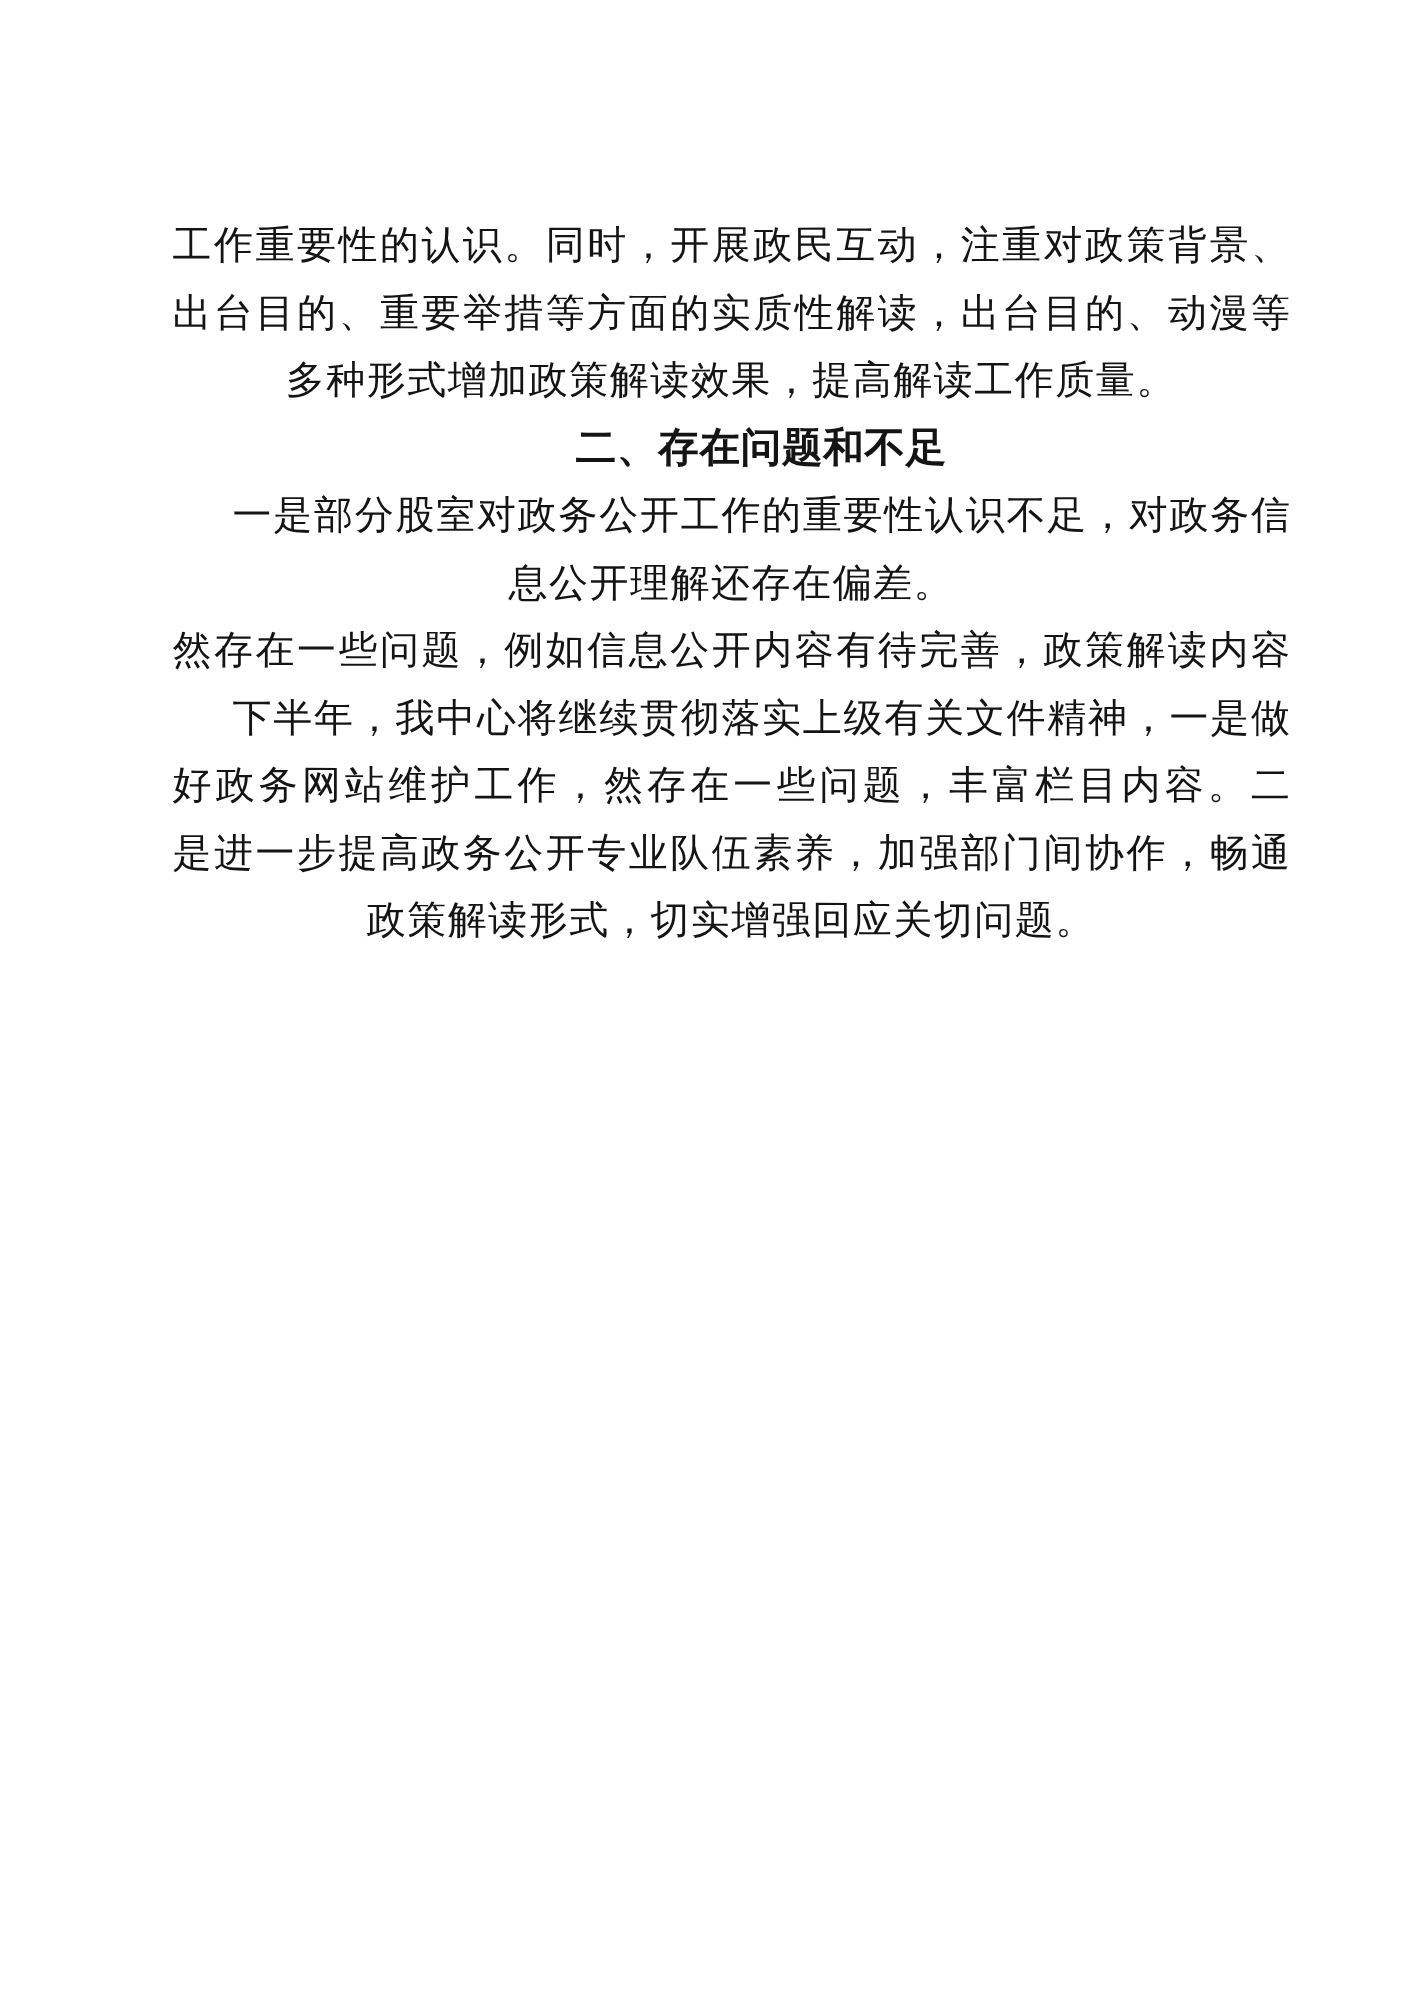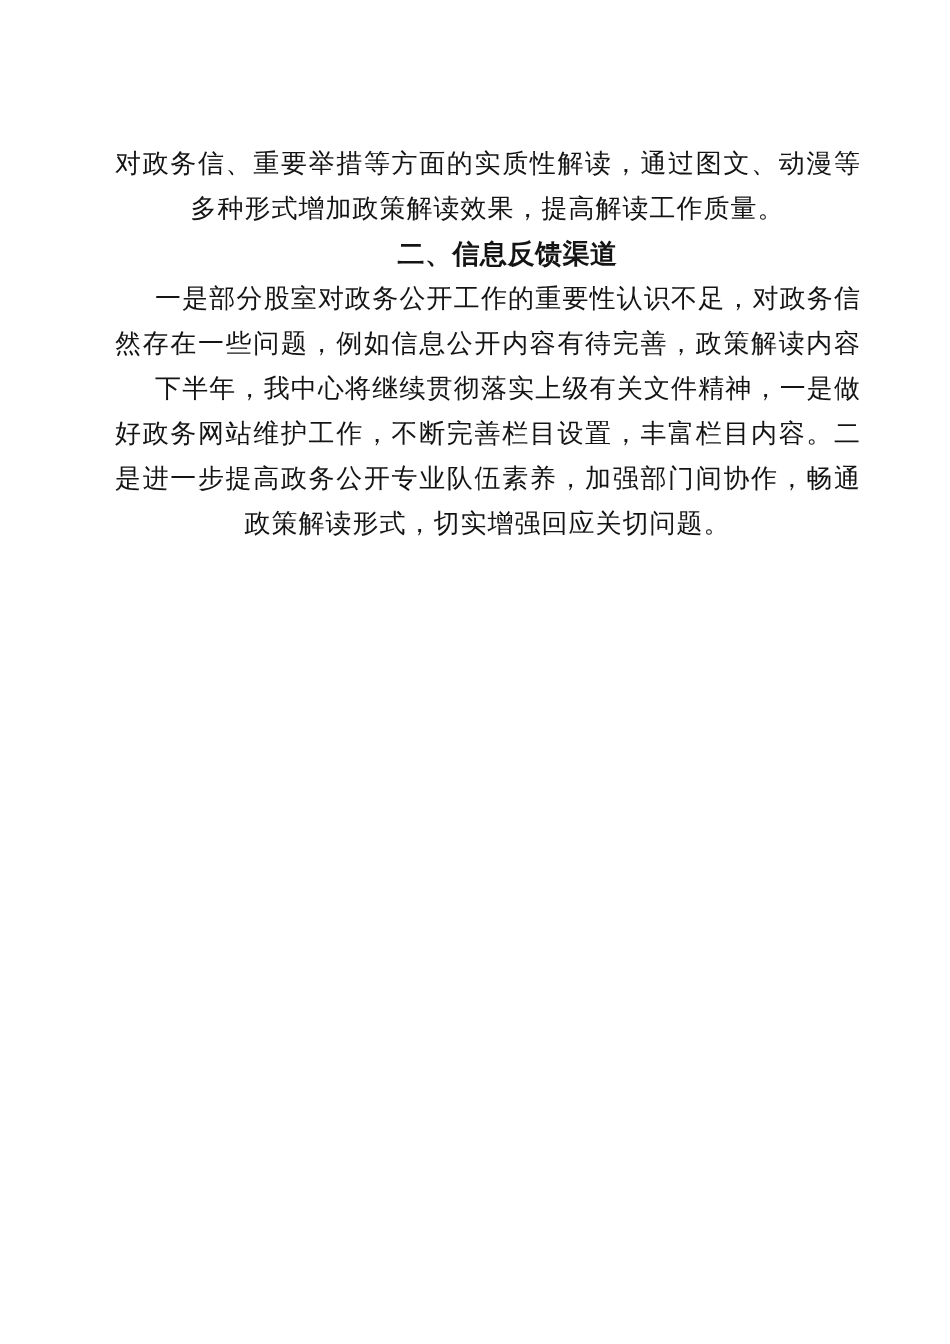--- a/index.html
+++ b/index.html
@@ -48,29 +48,31 @@
     text-indent: 40px;
     letter-spacing: 0.5px;
   }
 </style>
 </head>
 <body>
 
 <div class="page">
   <div class="content">
 
-    <div class="line just">对政务信、重要举措等方面的实质性解读，通过图文、动漫等</div>
+    <div class="line just">工作重要性的认识。同时，开展政民互动，注重对政策背景、</div>
+    <div class="line just">出台目的、重要举措等方面的实质性解读，出台目的、动漫等</div>
     <div class="line">多种形式增加政策解读效果，提高解读工作质量。</div>
 
-    <div class="line heading">二、信息反馈渠道</div>
+    <div class="line heading">二、存在问题和不足</div>
 
     <div class="line just indent">一是部分股室对政务公开工作的重要性认识不足，对政务信</div>
+    <div class="line">息公开理解还存在偏差。</div>
 
     <div class="line just">然存在一些问题，例如信息公开内容有待完善，政策解读内容</div>
 
 
     <div class="line just indent">下半年，我中心将继续贯彻落实上级有关文件精神，一是做</div>
-    <div class="line just">好政务网站维护工作，不断完善栏目设置，丰富栏目内容。二</div>
+    <div class="line just">好政务网站维护工作，然存在一些问题，丰富栏目内容。二</div>
     <div class="line just">是进一步提高政务公开专业队伍素养，加强部门间协作，畅通</div>
     <div class="line">政策解读形式，切实增强回应关切问题。</div>
 
   </div>
 </div>
 
 </body></html>

